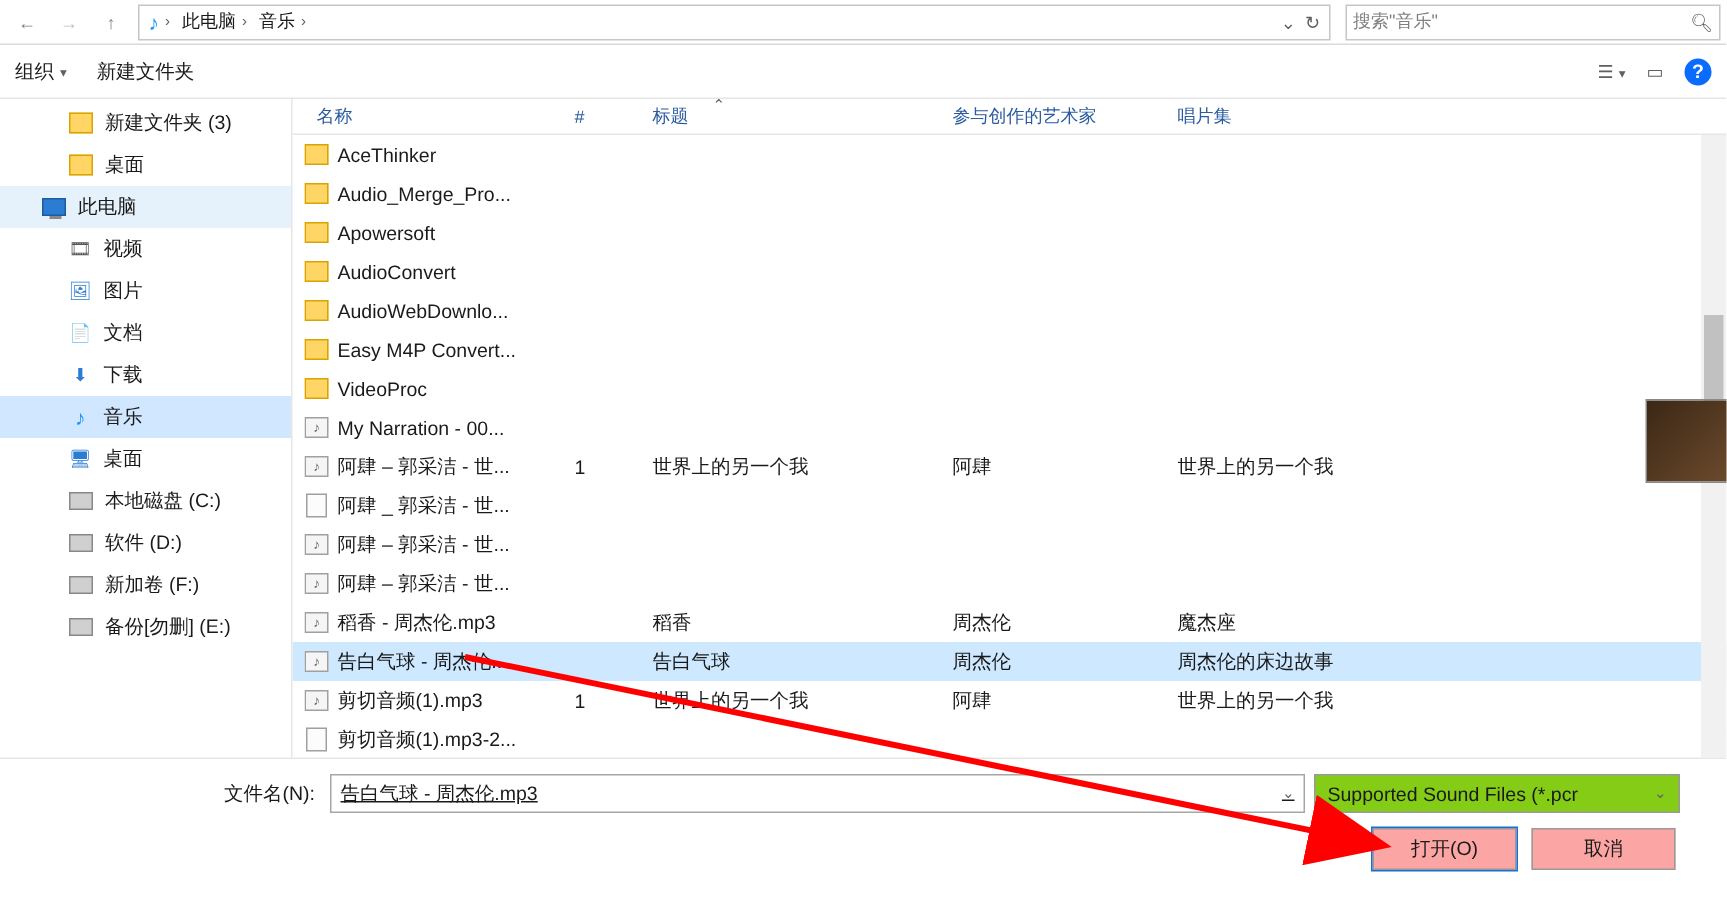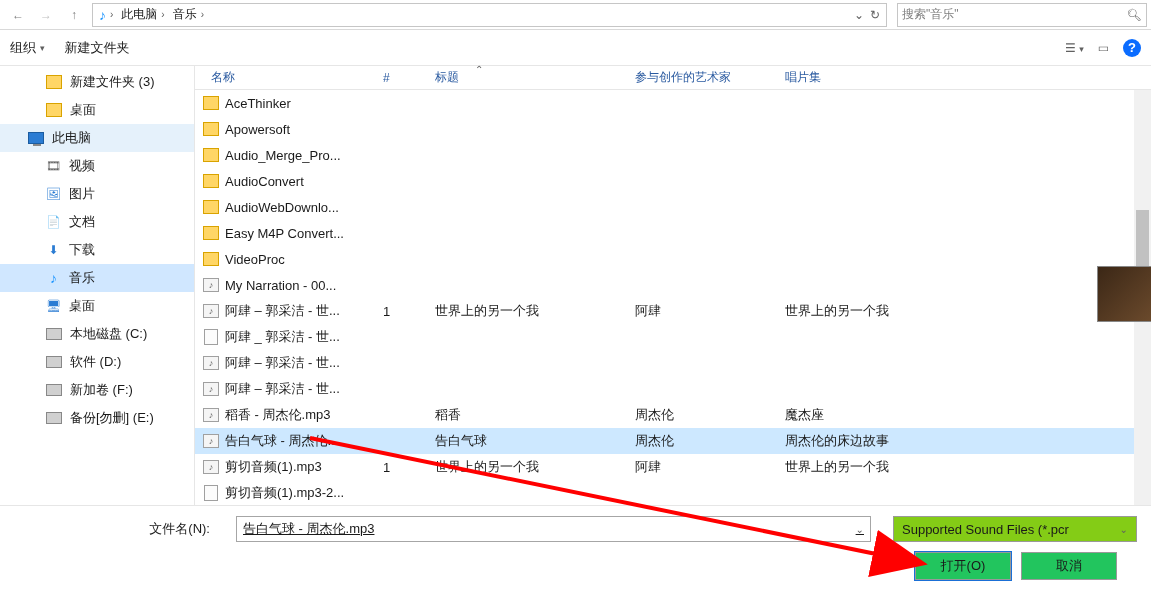--- a/index.html
+++ b/index.html
@@ -164,35 +164,35 @@
     border:1px solid #888;
   }
 
   
   .bottom {
     padding: 10px 14px;
     display: flex;
     flex-direction: column;
     gap: 10px;
   }
-  .fn-row { display:flex; align-items:center; gap:22px; }
+  .fn-row { display:flex; align-items:center; gap:6px; }
   .fn-label { width: 200px; text-align:right; font-size:13px; padding-right:4px;}
   .fn-input { flex:1; display:flex; align-items:center; height:26px; border:1px solid #a6a6a6; padding:0 6px; font-size:13px; max-width:650px;text-decoration:underline;}
   .fn-input .dd { margin-left:auto; color:#606060; font-size:10px; }
   .type-combo {
     width: 244px; height:26px;
     border:1px solid #999; background:#84cc16;
     display:flex; align-items:center; padding:0 8px; font-size:13px;
   }
   .type-combo .dd{margin-left:auto;color:#606060;font-size:10px;}
 
   .btn-row { display:flex; justify-content:flex-end; gap:10px; padding-right:20px;}
   .btn {
     width: 96px; height:28px;
-    border:1px solid #999; background:#22c55e;
+    border:1px solid #999; background:#fca5a5;
     display:flex; align-items:center; justify-content:center;
     font-size:13px;
   }
   .btn.primary { outline:1px solid #1a6fd6; }
 
   
   .arrow-svg {
     position:absolute; left:0; top:0; width:1151px; height:606px; pointer-events:none;
   }
 
@@ -317,33 +317,33 @@
           <div class="cell c-num"></div>
           <div class="cell c-title"></div>
           <div class="cell c-art"></div>
           <div class="cell c-alb"></div>
         </div>
         <div class="row">
           <div class="cell c-name">
             <span class="ico">
               <span class="folder"></span>
             </span>
+            <span>Audio_Merge_Pro...</span>
+          </div>
+          <div class="cell c-num"></div>
+          <div class="cell c-title"></div>
+          <div class="cell c-art"></div>
+          <div class="cell c-alb"></div>
+        </div>
+        <div class="row">
+          <div class="cell c-name">
+            <span class="ico">
+              <span class="folder"></span>
+            </span>
             <span>Apowersoft</span>
-          </div>
-          <div class="cell c-num"></div>
-          <div class="cell c-title"></div>
-          <div class="cell c-art"></div>
-          <div class="cell c-alb"></div>
-        </div>
-        <div class="row">
-          <div class="cell c-name">
-            <span class="ico">
-              <span class="folder"></span>
-            </span>
-            <span>Audio_Merge_Pro...</span>
           </div>
           <div class="cell c-num"></div>
           <div class="cell c-title"></div>
           <div class="cell c-art"></div>
           <div class="cell c-alb"></div>
         </div>
         <div class="row">
           <div class="cell c-name">
             <span class="ico">
               <span class="folder"></span>

